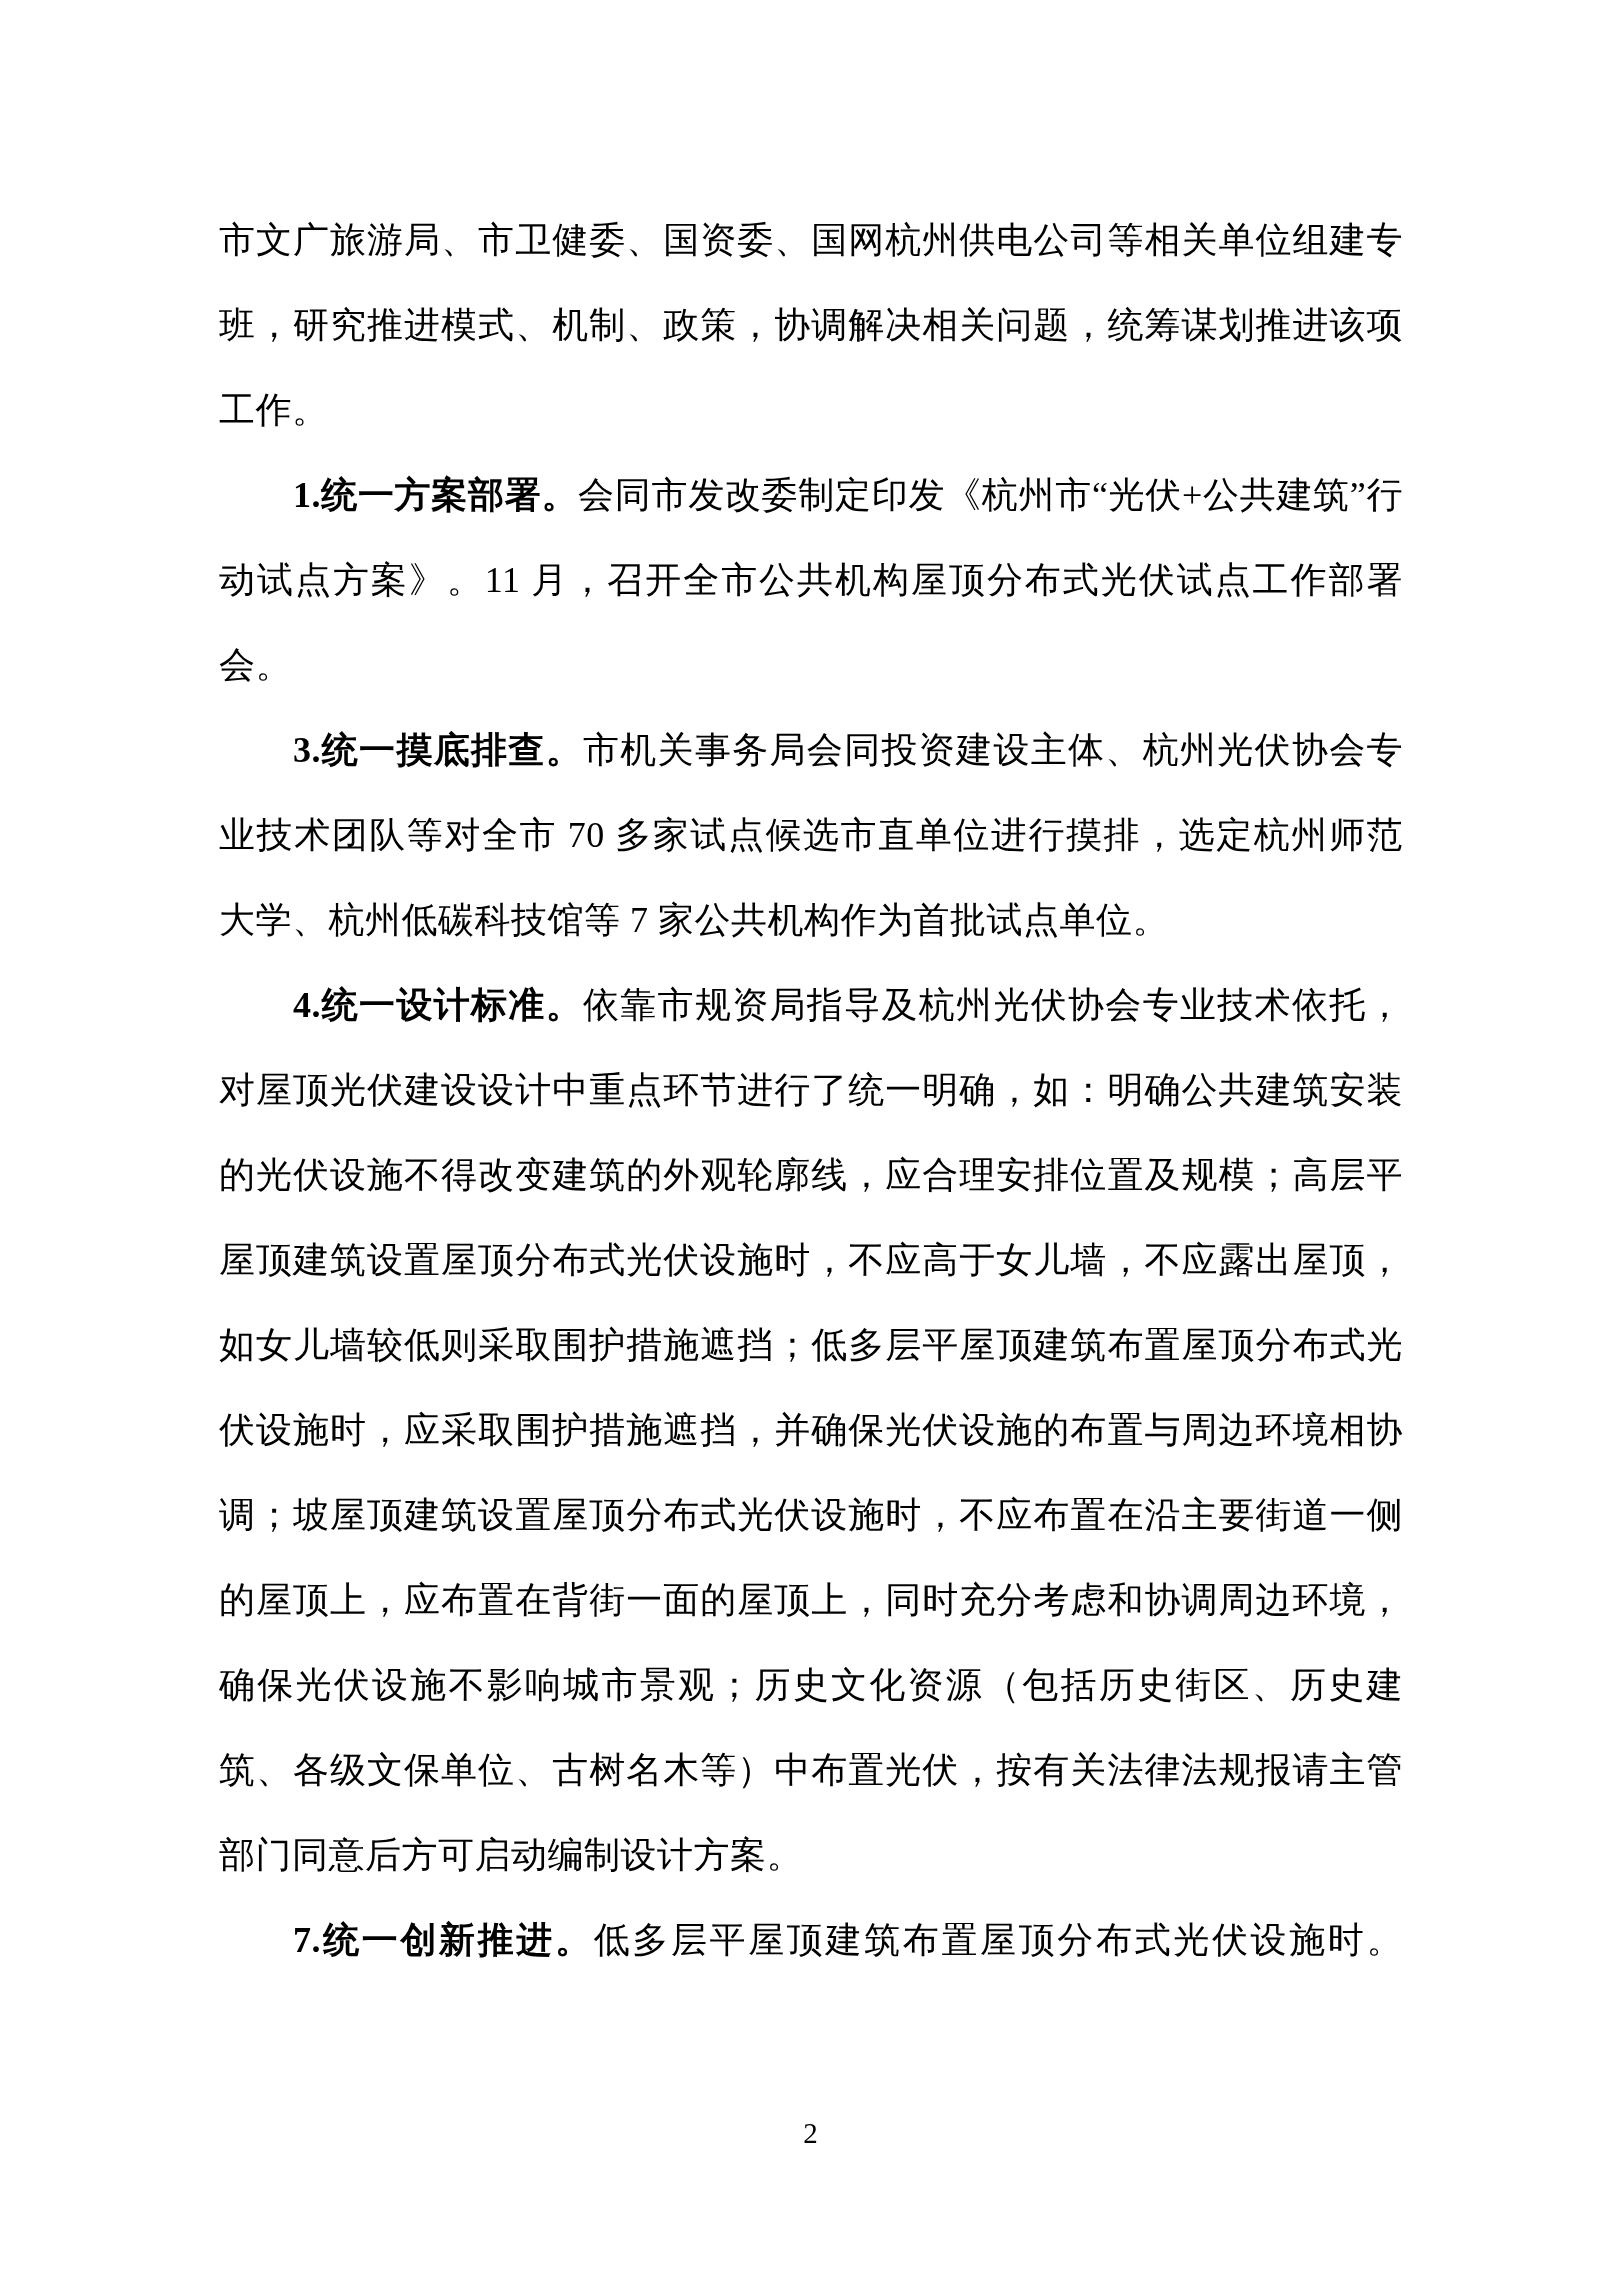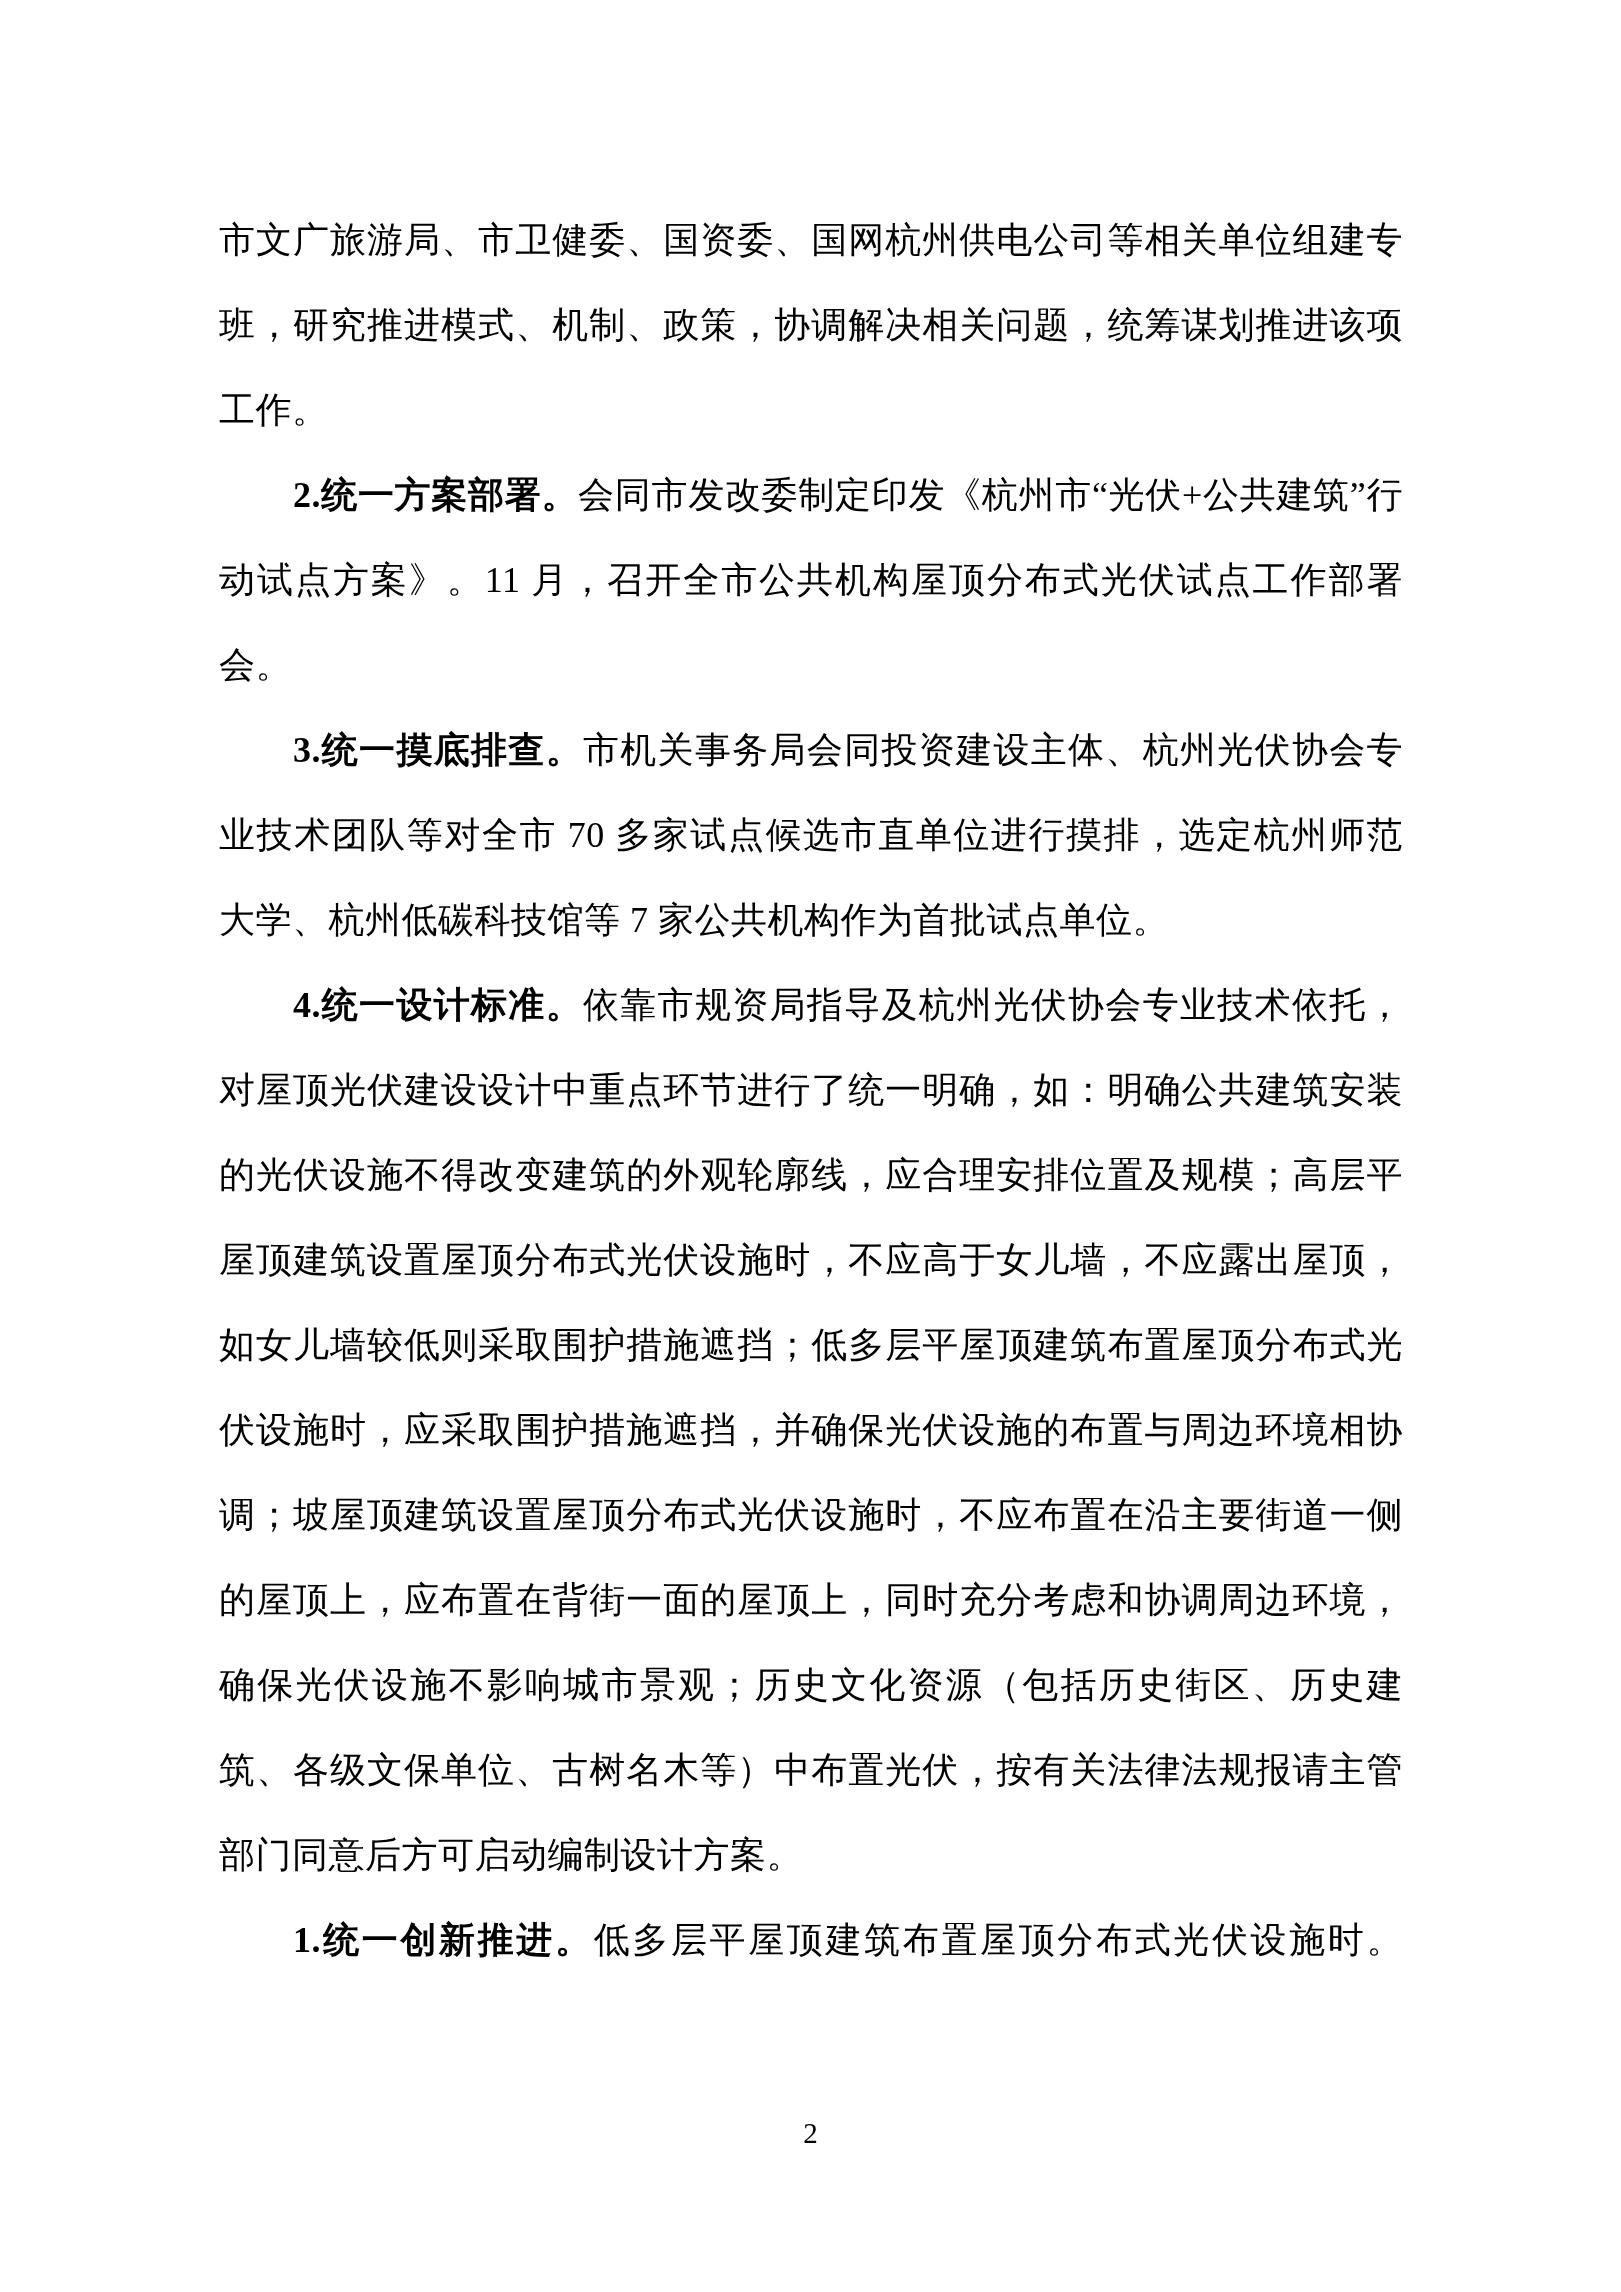--- a/index.html
+++ b/index.html
@@ -58,20 +58,20 @@
       line-height: 33px;
       color: #000000;
     }
   </style>
 </head>
 <body>
 
 <div class="page">
   <div class="body-text" id="paragraphs">
       <p><span>市文广旅游局、市卫健委、国资委、国网杭州供电公司等相关单位组建专班，研究推进模式、机制、政策，协调解决相关问题，统筹谋划推进该项工作。</span></p>
-      <p class="indent"><span class="run-bold">2.统一方案部署。</span><span>会同市发改委制定印发《杭州市“光伏+公共建筑”行动试点方案》。11 月，召开全市公共机构屋顶分布式光伏试点工作部署会。</span></p>
+      <p class="indent"><span class="run-bold">1.统一方案部署。</span><span>会同市发改委制定印发《杭州市“光伏+公共建筑”行动试点方案》。11 月，召开全市公共机构屋顶分布式光伏试点工作部署会。</span></p>
       <p class="indent"><span class="run-bold">3.统一摸底排查。</span><span>市机关事务局会同投资建设主体、杭州光伏协会专业技术团队等对全市 70 多家试点候选市直单位进行摸排，选定杭州师范大学、杭州低碳科技馆等 7 家公共机构作为首批试点单位。</span></p>
       <p class="indent"><span class="run-bold">4.统一设计标准。</span><span>依靠市规资局指导及杭州光伏协会专业技术依托，对屋顶光伏建设设计中重点环节进行了统一明确，如：明确公共建筑安装的光伏设施不得改变建筑的外观轮廓线，应合理安排位置及规模；高层平屋顶建筑设置屋顶分布式光伏设施时，不应高于女儿墙，不应露出屋顶，如女儿墙较低则采取围护措施遮挡；低多层平屋顶建筑布置屋顶分布式光伏设施时，应采取围护措施遮挡，并确保光伏设施的布置与周边环境相协调；坡屋顶建筑设置屋顶分布式光伏设施时，不应布置在沿主要街道一侧的屋顶上，应布置在背街一面的屋顶上，同时充分考虑和协调周边环境，确保光伏设施不影响城市景观；历史文化资源（包括历史街区、历史建筑、各级文保单位、古树名木等）中布置光伏，按有关法律法规报请主管部门同意后方可启动编制设计方案。</span></p>
-      <p class="indent justify-last"><span class="run-bold">1.统一创新推进。</span><span>低多层平屋顶建筑布置屋顶分布式光伏设施时。</span></p>
+      <p class="indent justify-last"><span class="run-bold">7.统一创新推进。</span><span>低多层平屋顶建筑布置屋顶分布式光伏设施时。</span></p>
     </div>
   <div class="page-number">2</div>
 </div>
 
 
 </body></html>

